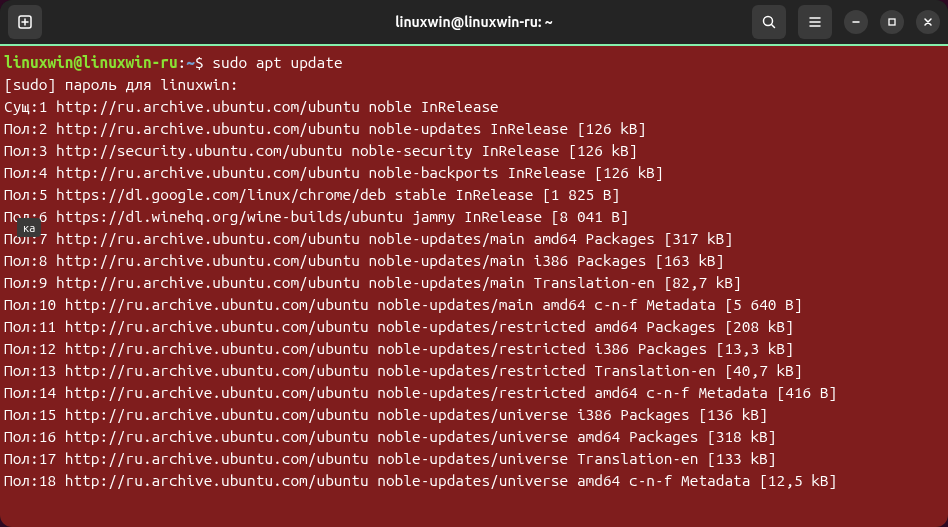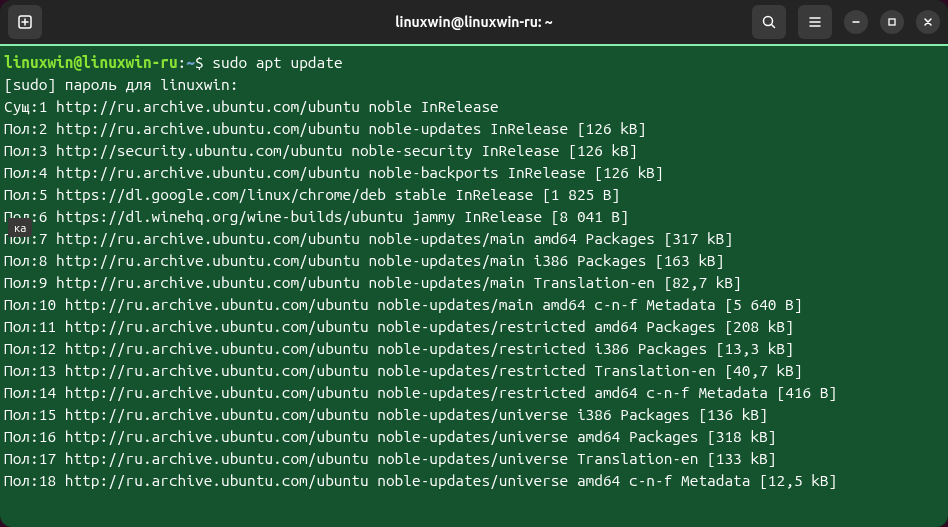--- a/index.html
+++ b/index.html
@@ -71,21 +71,21 @@
       border-radius: 50%;
       background: #3d3d3d;
       display: flex;
       align-items: center;
       justify-content: center;
       color: #ffffff;
       cursor: pointer;
     }
     .terminal-body {
       flex: 1;
-      background: #14532d;
+      background: #7f1d1d;
       padding: 6px 4px;
       color: #ffffff;
       font-family: 'Ubuntu Mono', 'DejaVu Sans Mono', monospace;
       font-size: 15.5px;
       line-height: 1.42;
       overflow: hidden;
       white-space: pre-wrap;
       word-break: break-all;
     }
     .prompt-user {
@@ -103,21 +103,21 @@
       color: #ffffff;
     }
     .cmd {
       color: #ffffff;
     }
     .line {
       color: #ffffff;
     }
     .side-tab {
       position: absolute;
-      left: 8px;
+      left: 17px;
       top: 218px;
       background: #3a3938;
       color: #ffffff;
       font-family: 'Ubuntu', sans-serif;
       font-size: 12px;
       padding: 3px 6px;
       border-radius: 0 4px 4px 0;
       z-index: 10;
     }
     svg {

